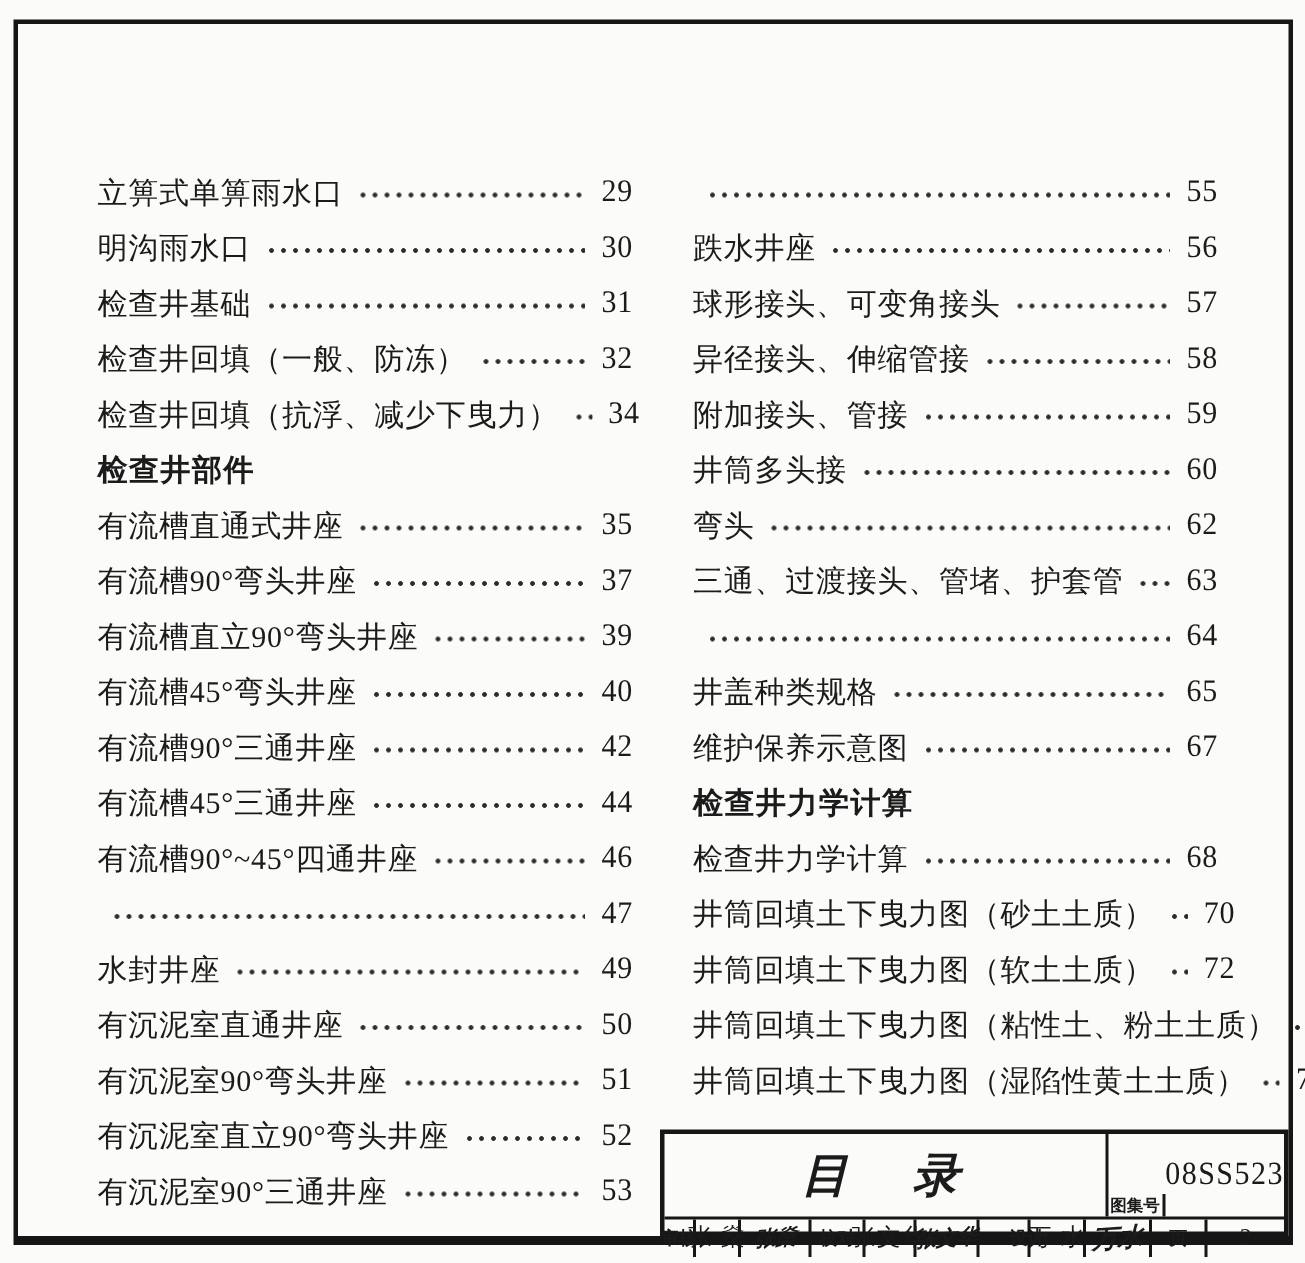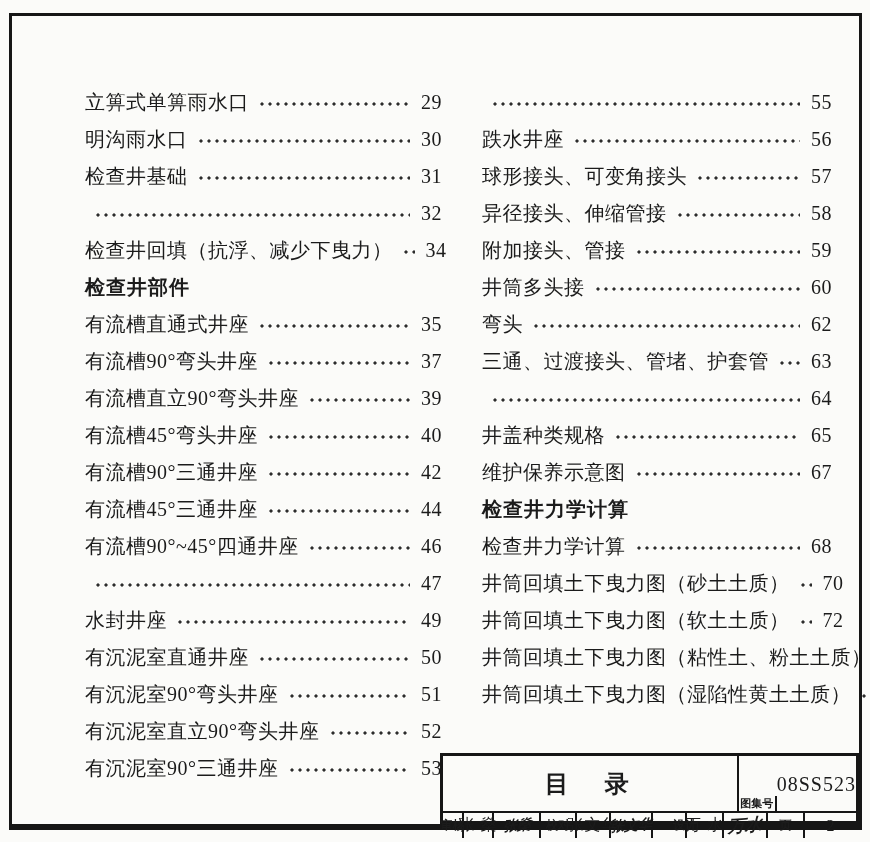--- a/index.html
+++ b/index.html
@@ -8,21 +8,21 @@
     background:#fbfbf9;
     font-family:"Liberation Serif","DejaVu Serif",serif;
     color:#1b1b1b;
     overflow:hidden;
   }
   .frame{
     position:absolute;left:9px;top:13px;width:853px;height:817px;
     border:3px solid #161616;border-bottom-width:6px;
     box-sizing:border-box;background:transparent;
   }
-  .toc-col{position:absolute;top:68px;margin-left:20px;}
+  .toc-col{position:absolute;top:94px;}
   .toc-left{left:53px;width:357px;}
   .toc-right{left:450px;width:350px;}
   .entry{
     height:37px;display:flex;align-items:center;
     font-size:20px;letter-spacing:0.5px;white-space:nowrap;
   }
   .entry .t{flex:0 0 auto;}
   .entry .leader{
     flex:1 1 auto;height:6px;margin:0 6px 0 10px;min-width:12px;
     background-image:radial-gradient(circle at 3px 3px,#2c2c2c 1.3px,rgba(0,0,0,0) 1.9px);
@@ -41,21 +41,21 @@
     display:flex;flex-direction:column;background:transparent;
   }
   .tb-row-top{flex:1 1 auto;display:flex;border-bottom:2px solid #161616;}
   .tb-row-bot{flex:0 0 25px;display:flex;}
   .cell{
     box-sizing:border-box;border-right:2px solid #161616;
     display:flex;align-items:center;justify-content:center;
     white-space:nowrap;overflow:visible;
   }
   .cell:last-child{border-right:none;}
-  .tb-title{width:302px;font-size:24px;font-weight:bold;letter-spacing:6px;}
+  .tb-title{width:302px;font-size:31px;font-weight:bold;letter-spacing:6px;font-style:italic;}
   .tb-atlas-label{width:39px;font-size:11px;font-weight:bold;letter-spacing:0;margin-top:40px;}
   .tb-atlas-num{flex:1;font-size:20px;letter-spacing:1px;transform:scaleY(1.08);}
   .lbl{font-size:12px;font-weight:bold;letter-spacing:0;}
   .nm{font-size:16px;letter-spacing:1px;}
   .sig{font-size:14px;font-style:italic;font-weight:bold;letter-spacing:0;}
   .c-rl{width:21px;}
   .c-rn{width:30px;}
   .c-rs{width:47px;}
   .c-pl{width:36px;}
   .c-pn{width:34px;}
@@ -87,20 +87,21 @@
         <span class="pg">30</span>
       </div>
 
       <div class="entry">
         <span class="t">检查井基础</span>
         <span class="leader"></span>
         <span class="pg">31</span>
       </div>
 
       <div class="entry">
+        <span class="t">检查井回填（一般、防冻）</span>
         <span class="leader"></span>
         <span class="pg">32</span>
       </div>
 
       <div class="entry">
         <span class="t">检查井回填（抗浮、减少下曳力）</span>
         <span class="leader"></span>
         <span class="pg">34</span>
       </div>
 

